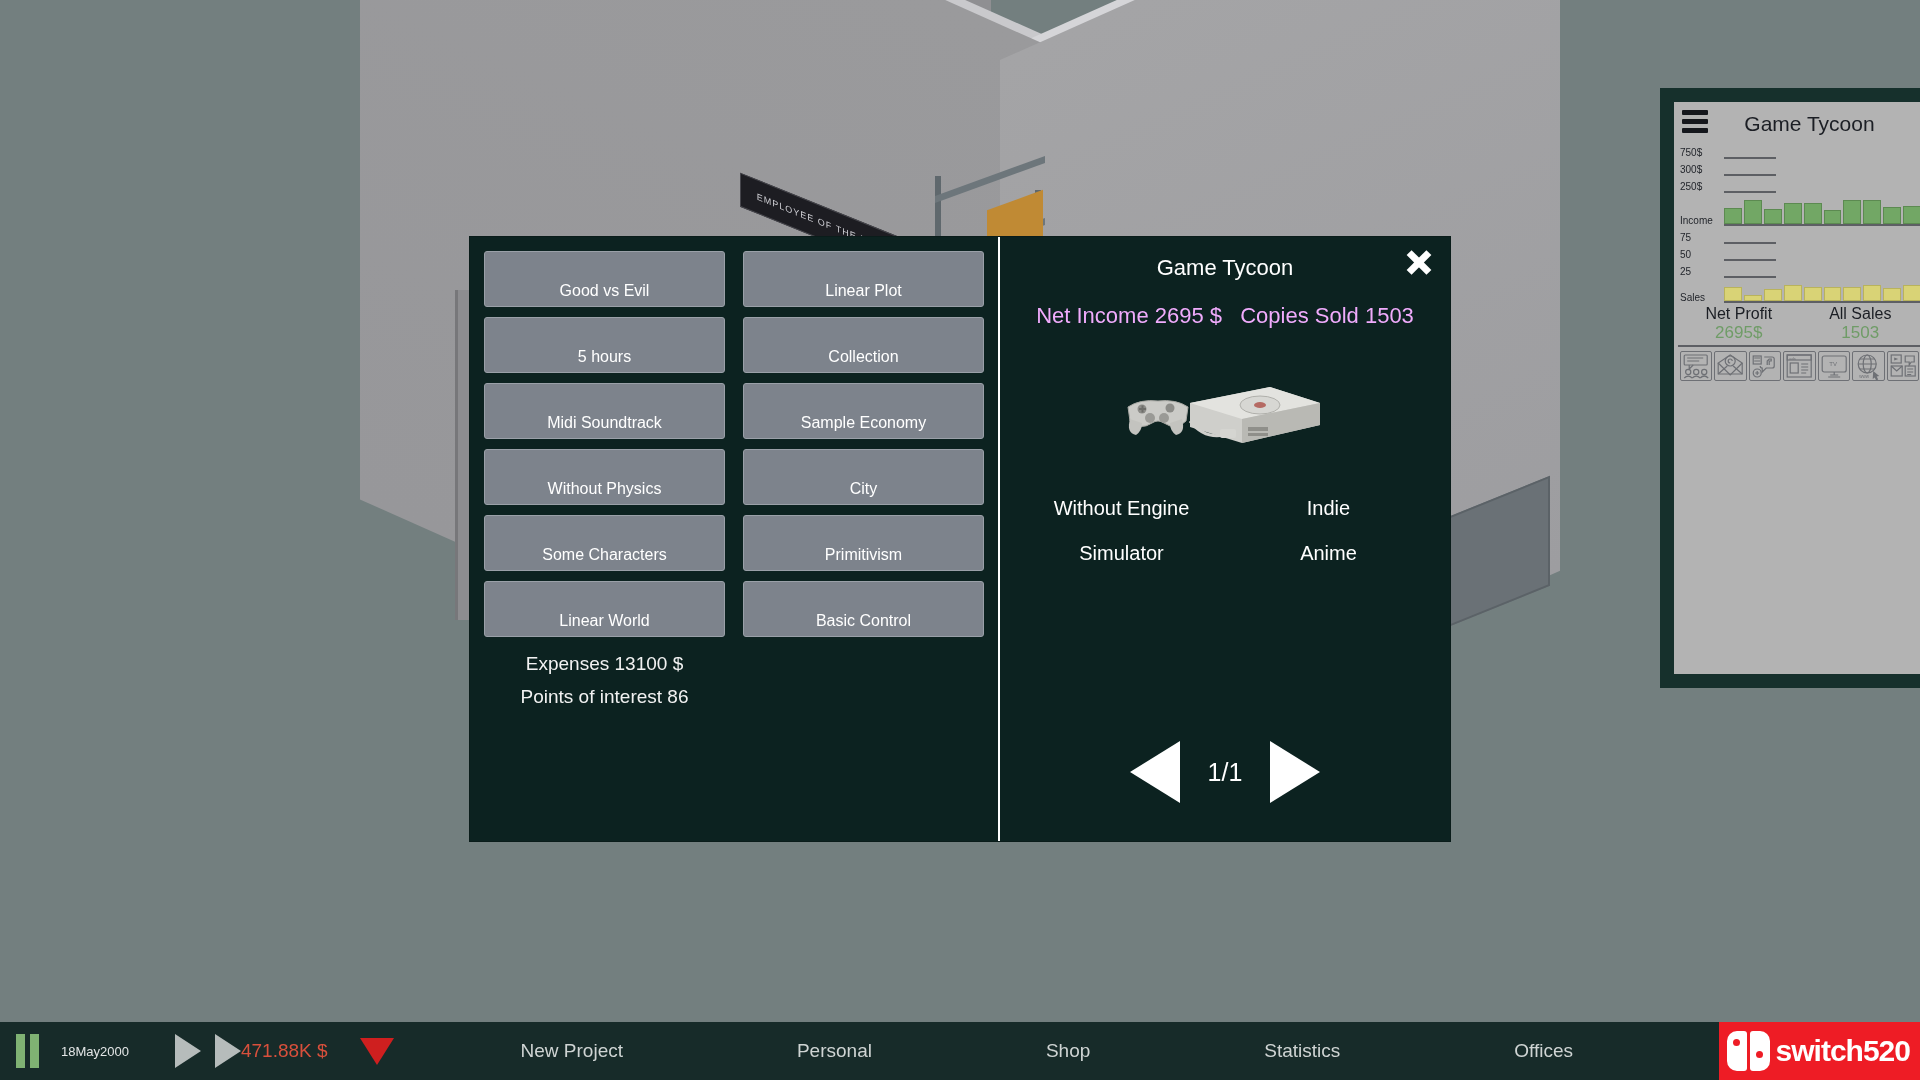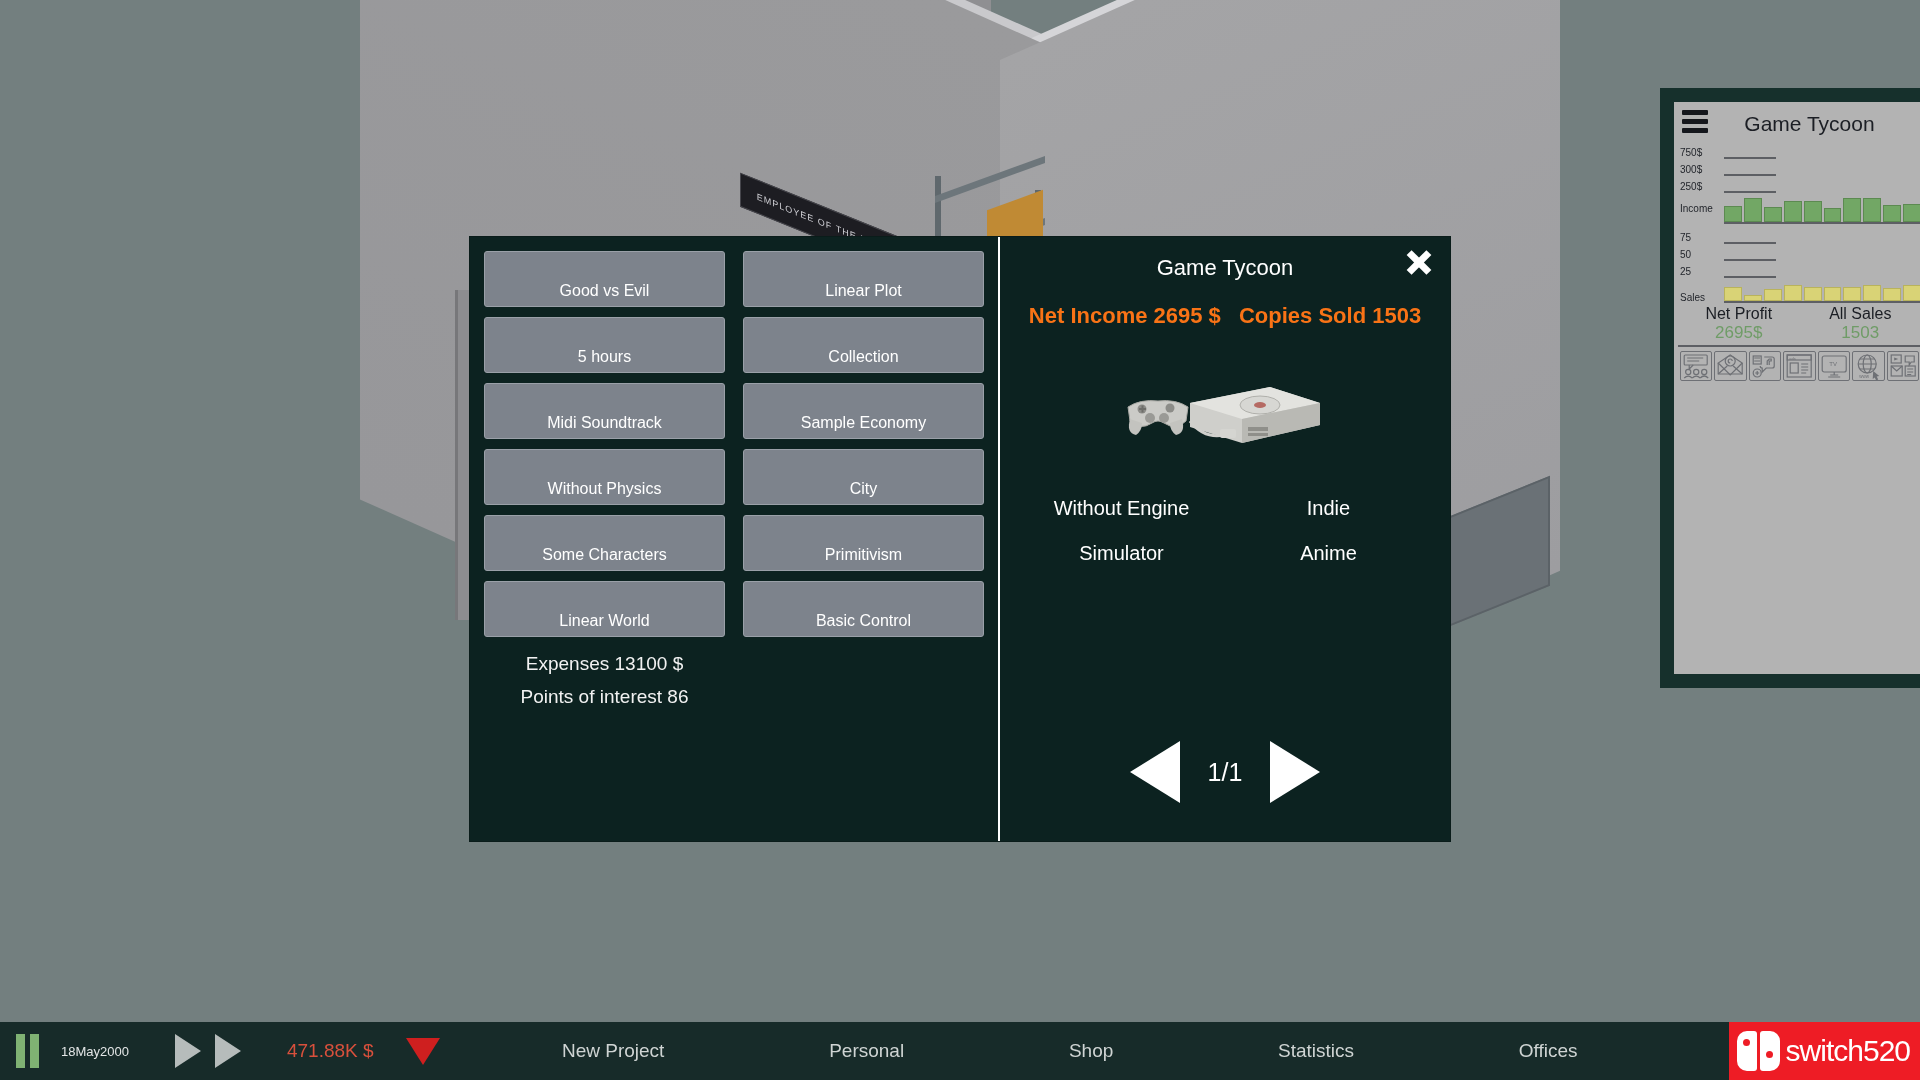--- a/index.html
+++ b/index.html
@@ -177,25 +177,24 @@
     position: absolute;
     left: 3px; top: 14px;
     width: 28px; height: 7px;
     background: #ffffff;
   }
   .close-x::before { transform: rotate(45deg); }
   .close-x::after  { transform: rotate(-45deg); }
 
   .earnings-line {
     text-align: center;
-    color: #f97316;
+    color: #f0abfc;
     font-size: 22px;
     margin-top: 22px;
     white-space: nowrap;
-    font-weight: bold;
   }
   .earnings-line span { margin: 0 6px; }
 
   .console-art {
     margin: 30px auto 0;
     width: 210px; height: 110px;
     position: relative;
   }
 
   .genre-grid {
@@ -357,20 +356,21 @@
   .tb-menu div { cursor: pointer; font-size: 19px; color: #cfd4d3; }
 
   .watermark {
     position: absolute;
     right: 0; bottom: 0;
     height: 58px;
     background: #ee1c25;
     display: flex; align-items: center;
     padding: 0 10px 0 8px;
     gap: 6px;
+    font-weight: bold;
   }
   .wm-text { color: #ffffff; font-size: 30px; letter-spacing: -1px; }
   .joy {
     width: 20px; height: 40px;
     background: #ffffff;
     position: relative;
   }
   .joy.l { border-radius: 10px 3px 3px 10px; }
   .joy.r { border-radius: 3px 10px 10px 3px; }
   .joy::after {
@@ -508,21 +508,21 @@
     </div>
     <div class="axis-row">
       <div class="axis-label">300$</div>
       <div class="axis-rule short"></div>
     </div>
     <div class="axis-row">
       <div class="axis-label">250$</div>
       <div class="axis-rule short"></div>
     </div>
 
-    <div class="axis-row" style="height:34px;align-items:center;">
+    <div class="axis-row" style="height:34px;">
       <div class="axis-label">Income</div>
       <div class="bars-row" id="income-bars">
           <div class="bar income" style="height: 56.7%;"></div>
           <div class="bar income" style="height: 86.1%;"></div>
           <div class="bar income" style="height: 54.6%;"></div>
           <div class="bar income" style="height: 75.6%;"></div>
           <div class="bar income" style="height: 75.6%;"></div>
           <div class="bar income" style="height: 50.4%;"></div>
           <div class="bar income" style="height: 84%;"></div>
           <div class="bar income" style="height: 86.1%;"></div>
@@ -645,21 +645,21 @@
 <div id="taskbar">
   <div class="pause-btn">
       <i></i>
       <i></i>
     </div>
   <div class="tb-date">18May2000</div>
   <div style="display:flex; gap:14px; margin-left:46px;">
     <div class="speed-tri"></div>
     <div class="speed-tri"></div>
   </div>
-  <div class="tb-money" style="margin-left:46px;">471.88K $</div>
+  <div class="tb-money" style="">471.88K $</div>
   <div class="down-tri" style="margin-left:32px;"></div>
 
   <div class="tb-menu">
     <div>New Project</div>
     <div>Personal</div>
     <div>Shop</div>
     <div>Statistics</div>
     <div>Offices</div>
   </div>
 

